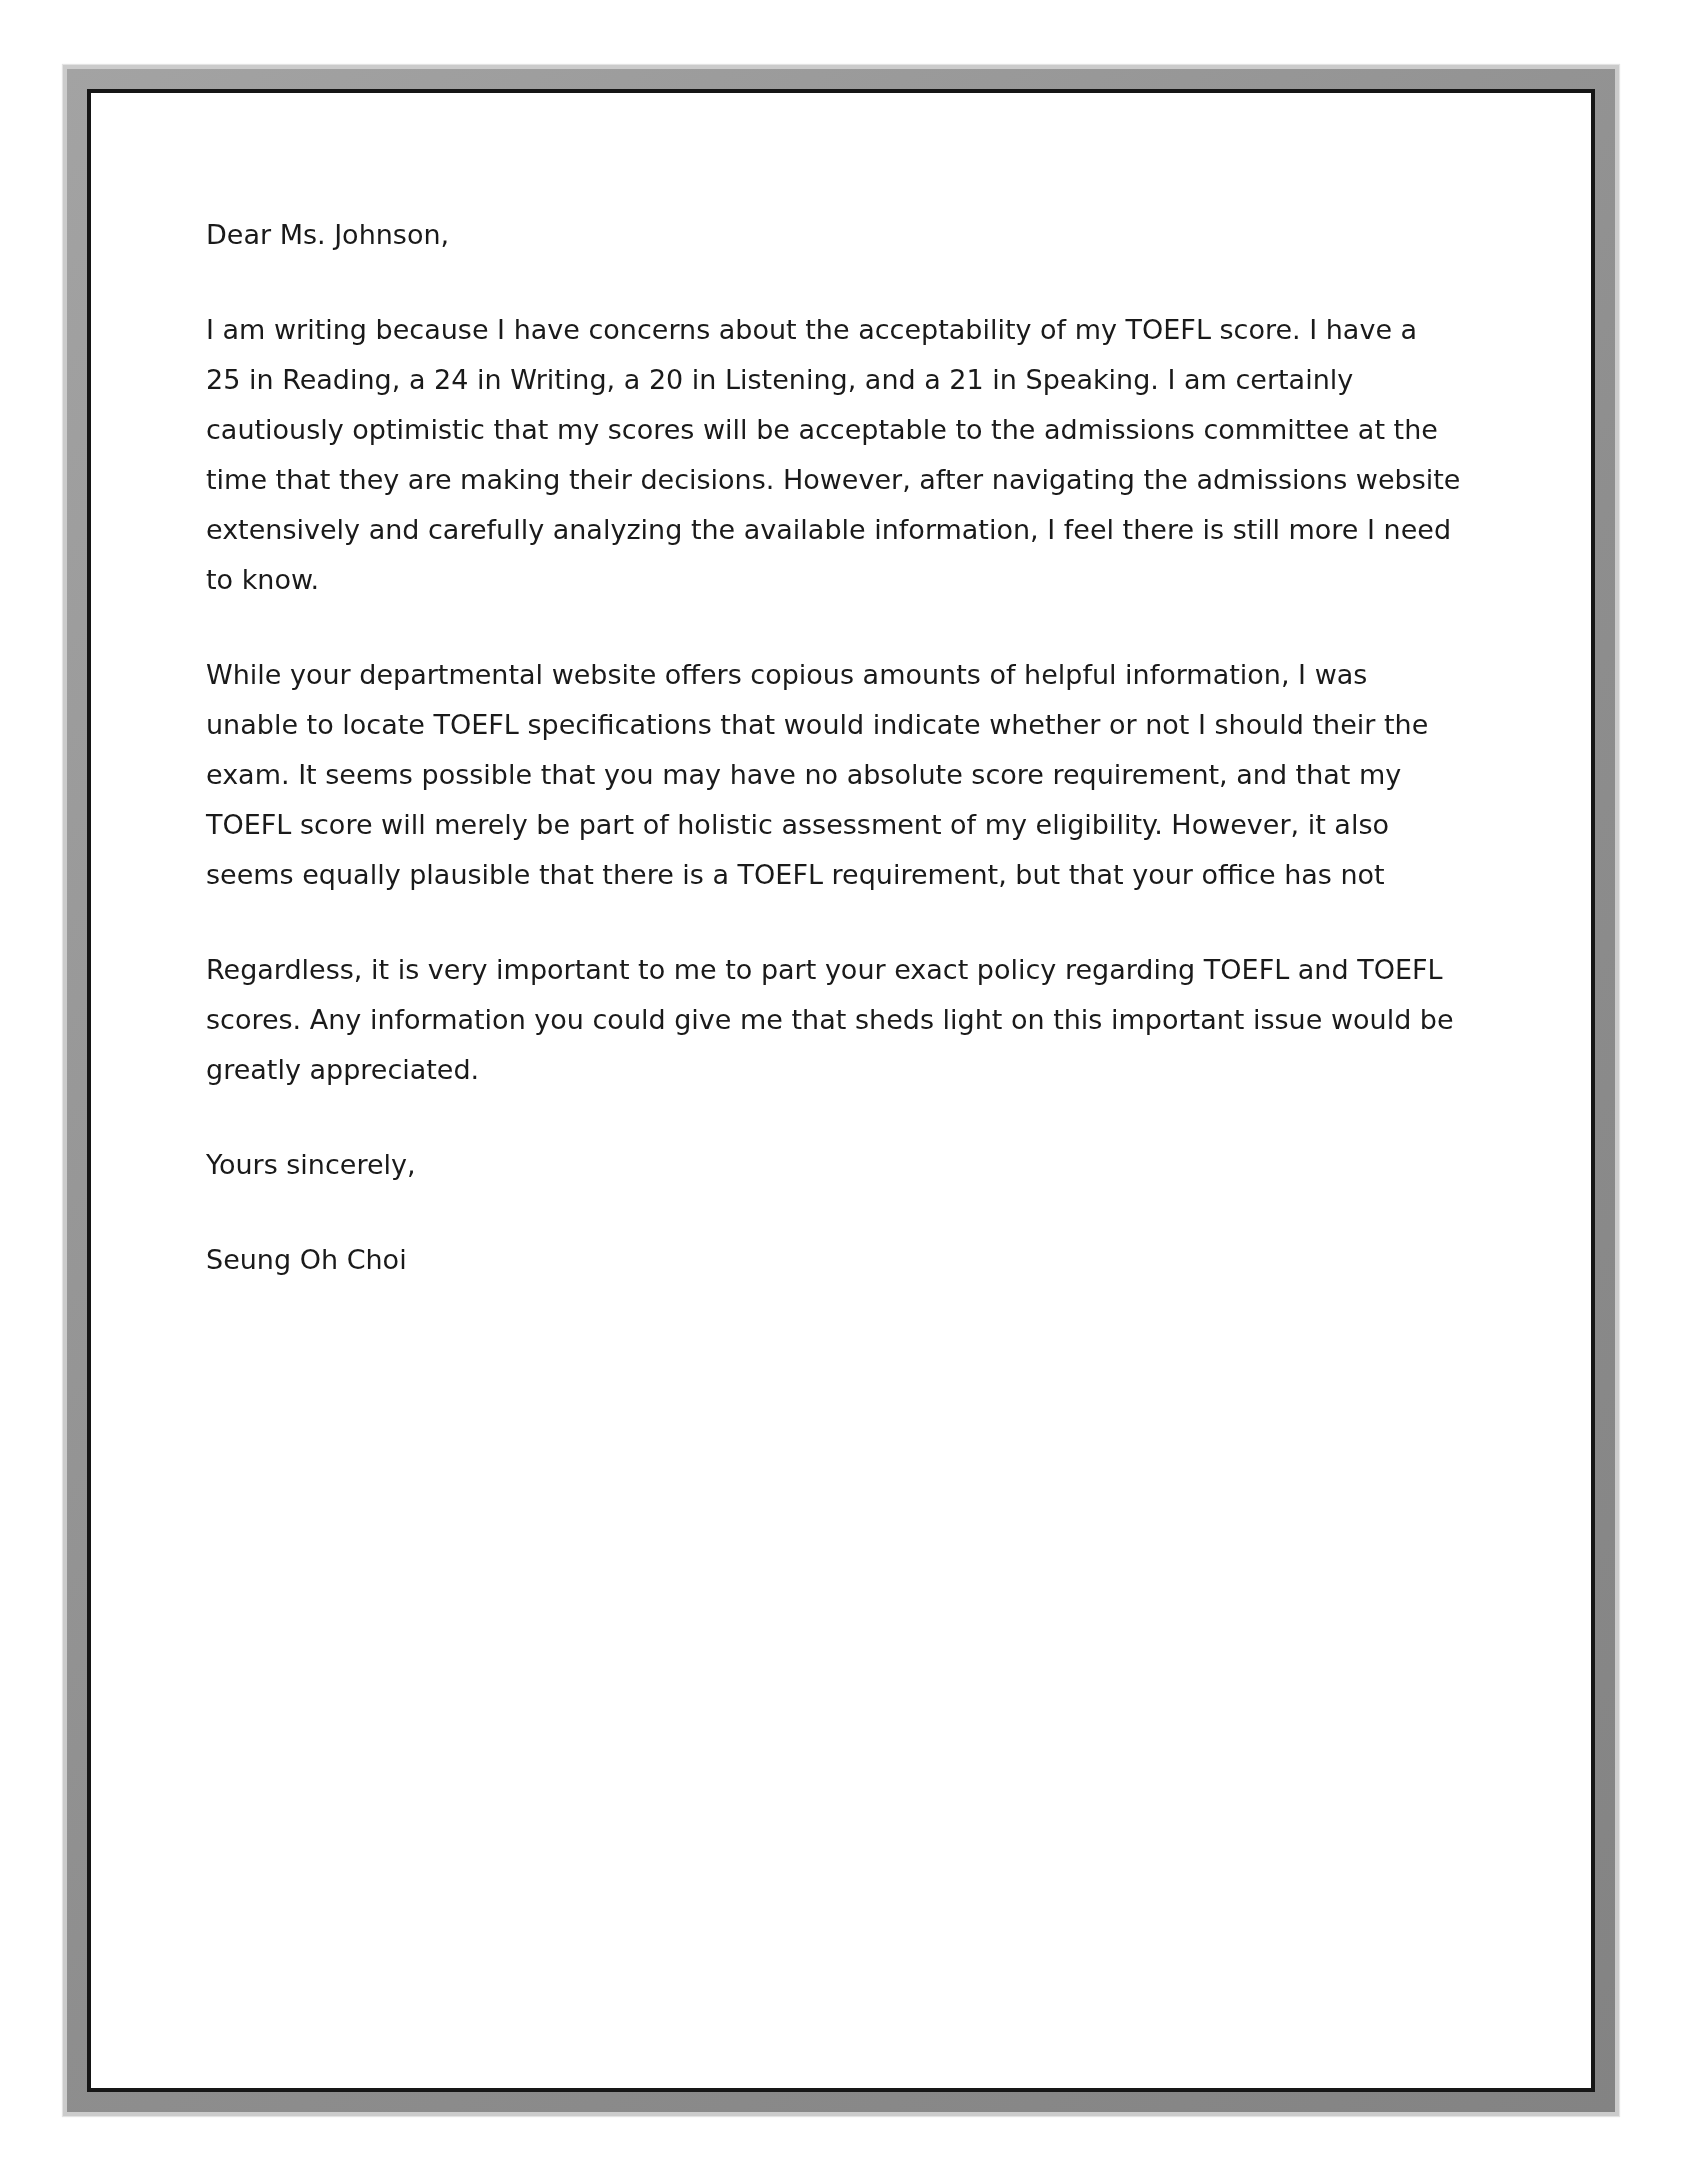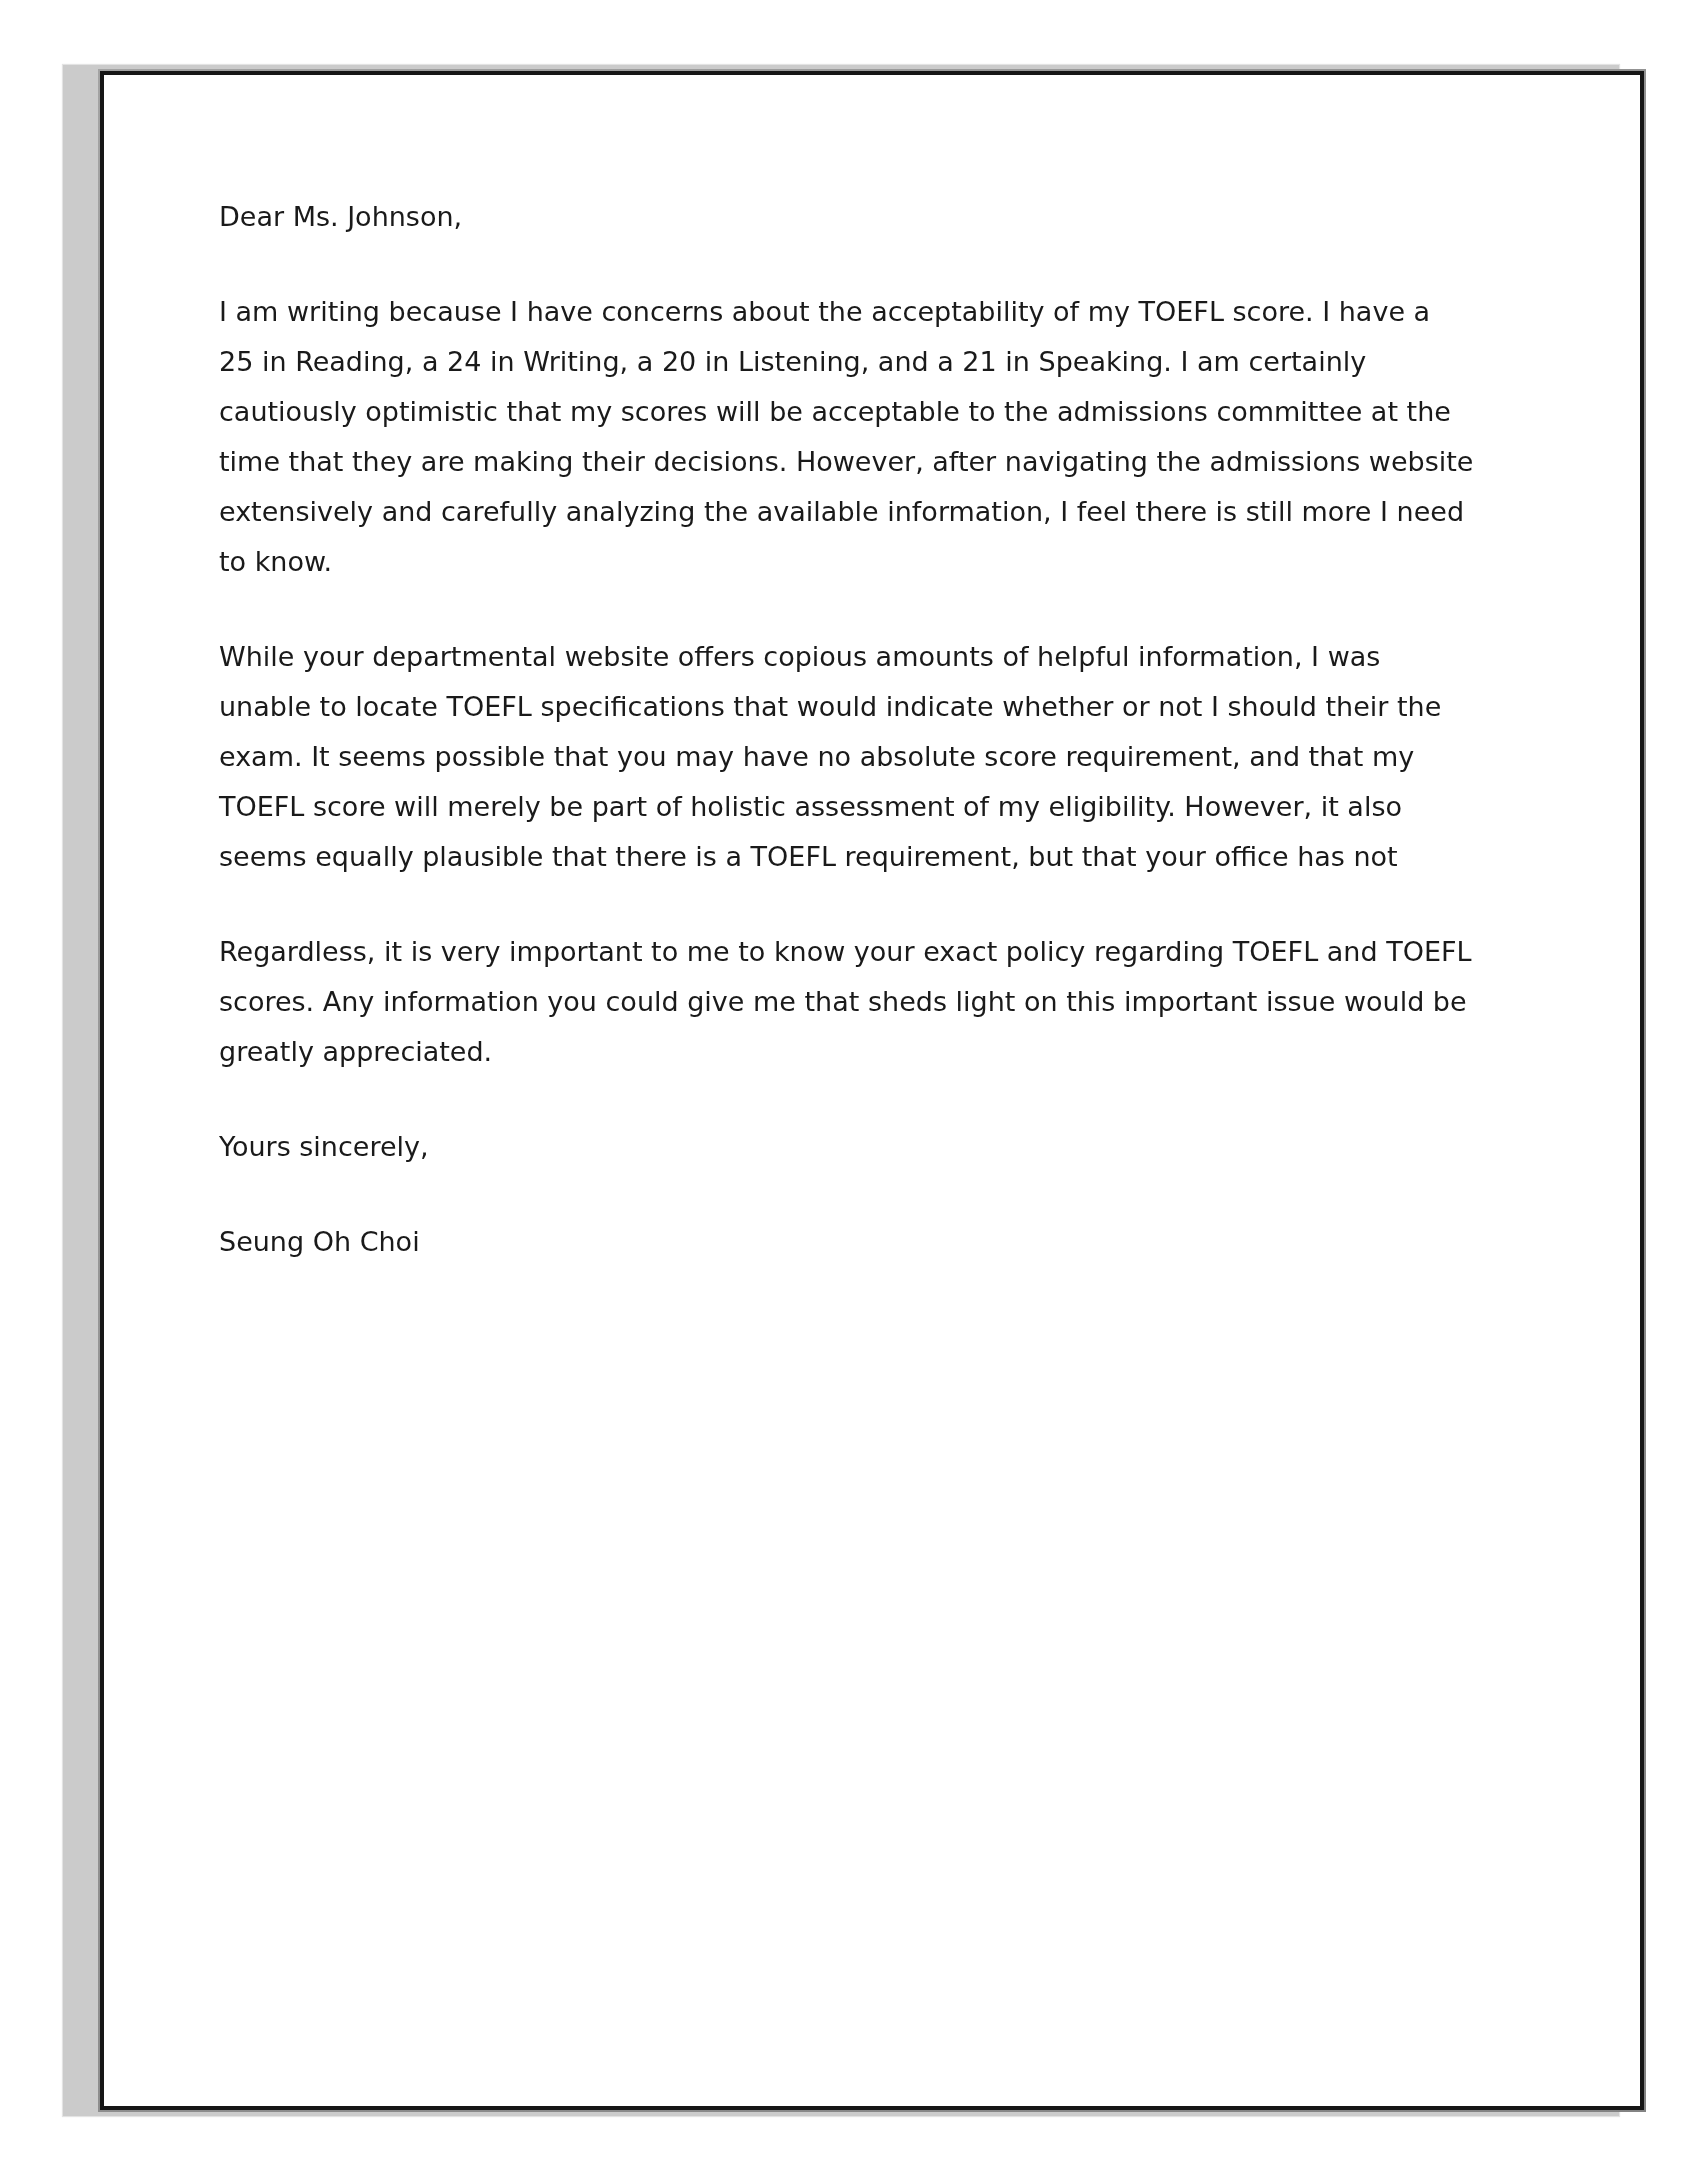--- a/index.html
+++ b/index.html
@@ -19,22 +19,21 @@
     width: 1556px;
     height: 2051px;
     background: #cbcbcb;
     padding: 4px;
     box-shadow: 0 0 1px 1px #e3e3e3;
   }
   .frame-band {
     width: 100%;
     height: 100%;
     background: linear-gradient(135deg, #a3a3a3 0%, #8e8e8e 55%, #838383 100%);
-    padding: 2px;
-    margin-left: 31px;
+    padding: 20px;
   }
   .page {
     width: 100%;
     height: 100%;
     background: #ffffff;
     border: 4px solid #161616;
   }
 
   .letter-body {
     padding: 117px 40px 0 115px;
@@ -76,21 +75,21 @@
 
         <p class="para">
           <span class="line">While your departmental website offers copious amounts of helpful information, I was</span>
           <span class="line">unable to locate TOEFL specifications that would indicate whether or not I should their the</span>
           <span class="line">exam. It seems possible that you may have no absolute score requirement, and that my</span>
           <span class="line">TOEFL score will merely be part of holistic assessment of my eligibility. However, it also</span>
           <span class="line">seems equally plausible that there is a TOEFL requirement, but that your office has not</span>
         </p>
 
         <p class="para">
-          <span class="line">Regardless, it is very important to me to know your exact policy regarding TOEFL and TOEFL</span>
+          <span class="line">Regardless, it is very important to me to part your exact policy regarding TOEFL and TOEFL</span>
           <span class="line">scores. Any information you could give me that sheds light on this important issue would be</span>
           <span class="line">greatly appreciated.</span>
         </p>
 
         <p class="para">
           <span class="line">Yours sincerely,</span>
         </p>
 
         <p class="para">
           <span class="line">Seung Oh Choi</span>

